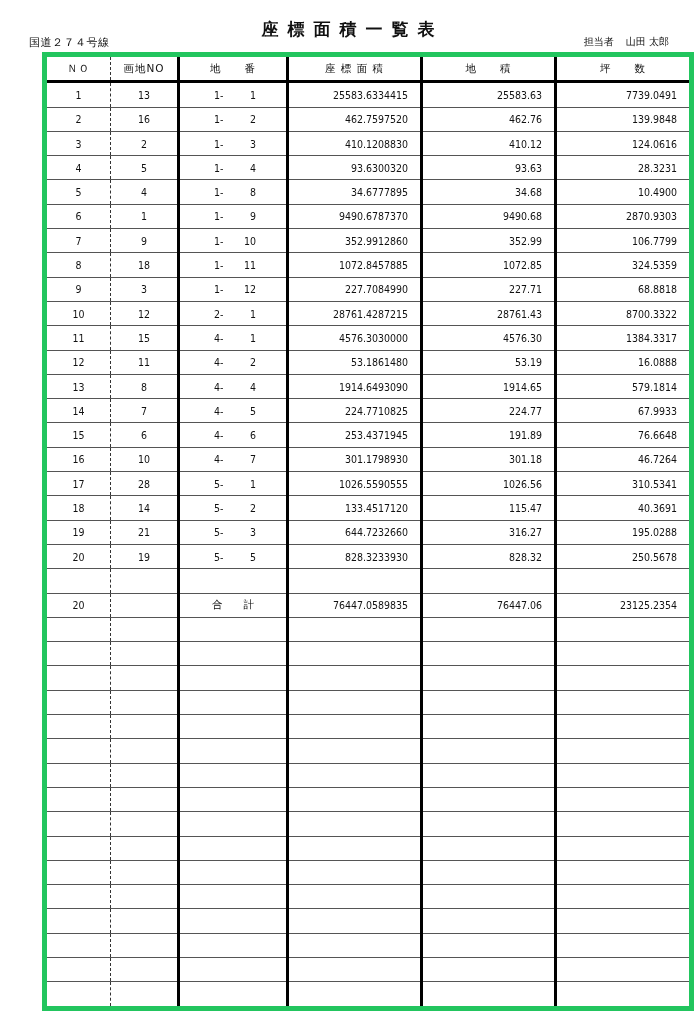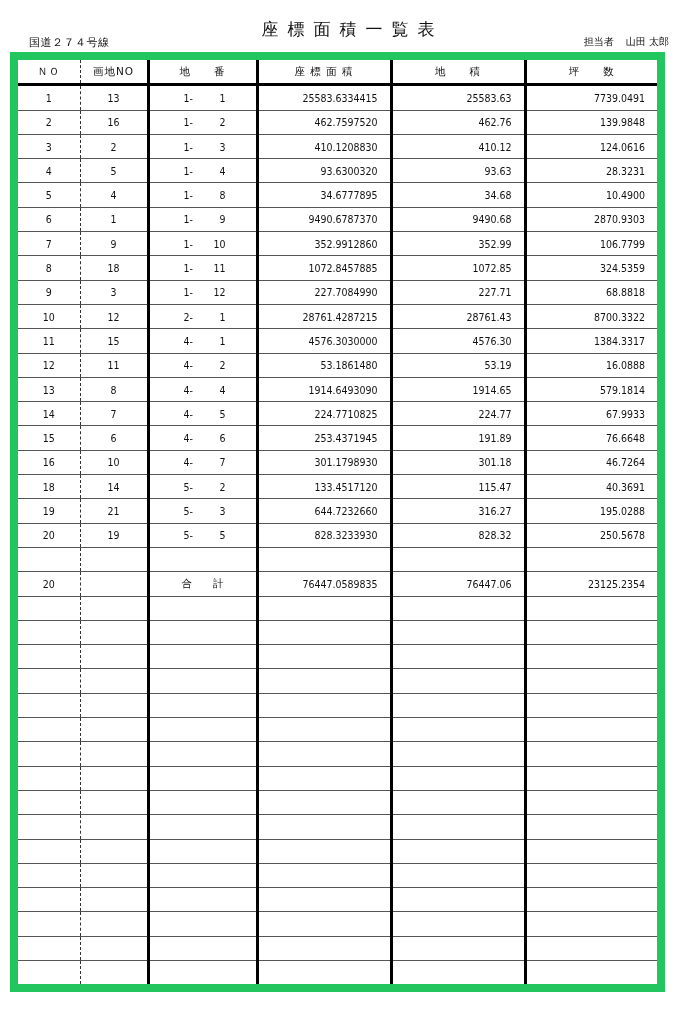--- a/index.html
+++ b/index.html
@@ -1,24 +1,24 @@
 <!DOCTYPE html>
 <html><head>
 <meta charset="utf-8">
 <style>
   html, body { margin:0; padding:0; background:#ffffff; }
   body { width:699px; height:1028px; position:relative; overflow:hidden;
          font-family:"DejaVu Sans", "Liberation Sans", sans-serif; color:#111; }
   .route { position:absolute; left:29px; top:35px; font-size:11px; letter-spacing:0.5px; }
   .title { position:absolute; left:0; width:699px; top:18px; text-align:center;
-           font-size:17px; letter-spacing:9px; font-weight:400; padding-left:6px; box-sizing:border-box; }
+           font-size:17px; letter-spacing:9px; font-weight:700; padding-left:6px; box-sizing:border-box; }
   .person { position:absolute; right:30px; top:35px; font-size:10px;text-align:right; }
   .person span + span { margin-left:12px; }
-  table.sheet { position:absolute; left:10px; top:52px; width:647px;
-                border-collapse:collapse; table-layout:fixed; border:8px solid #22c55e; }
+  table.sheet { position:absolute; left:42px; top:52px; width:647px;
+                border-collapse:collapse; table-layout:fixed; border:5px solid #22c55e; }
   table.sheet td, table.sheet th { height:23.3px; padding:0 8px; font-size:10.5px; font-weight:normal;
          border-top:1px solid #555; border-bottom:1px dotted #777; white-space:nowrap; overflow:hidden;
          font-family:"Liberation Sans Narrow","DejaVu Sans Condensed","Liberation Sans", sans-serif; }
   table.sheet th { border-bottom:3px solid #000; text-align:center; letter-spacing:1px;
          font-family:"DejaVu Sans", sans-serif; }
   table.sheet .vb { border-left:3px solid #000; }
   table.sheet .vd { border-left:1px dashed #333; }
   .c { text-align:center; }
   .r { text-align:right; }
   .pr1 { padding-right:12px !important; }
@@ -177,20 +177,28 @@
       </tr>
       <tr>
         <td class="c">16</td>
         <td class="vd c">10</td>
         <td class="vb lot"><span class="a">4-</span><span class="b">7</span></td>
         <td class="vb r pr1">301.1798930</td>
         <td class="vb r pr1">301.18</td>
         <td class="vb r pr1">46.7264</td>
       </tr>
       <tr>
+        <td class="c">17</td>
+        <td class="vd c">28</td>
+        <td class="vb lot"><span class="a">5-</span><span class="b">1</span></td>
+        <td class="vb r pr1">1026.5590555</td>
+        <td class="vb r pr1">1026.56</td>
+        <td class="vb r pr1">310.5341</td>
+      </tr>
+      <tr>
         <td class="c">18</td>
         <td class="vd c">14</td>
         <td class="vb lot"><span class="a">5-</span><span class="b">2</span></td>
         <td class="vb r pr1">133.4517120</td>
         <td class="vb r pr1">115.47</td>
         <td class="vb r pr1">40.3691</td>
       </tr>
       <tr>
         <td class="c">19</td>
         <td class="vd c">21</td>

